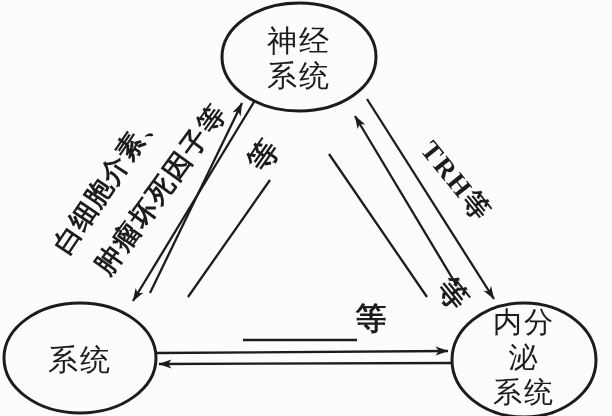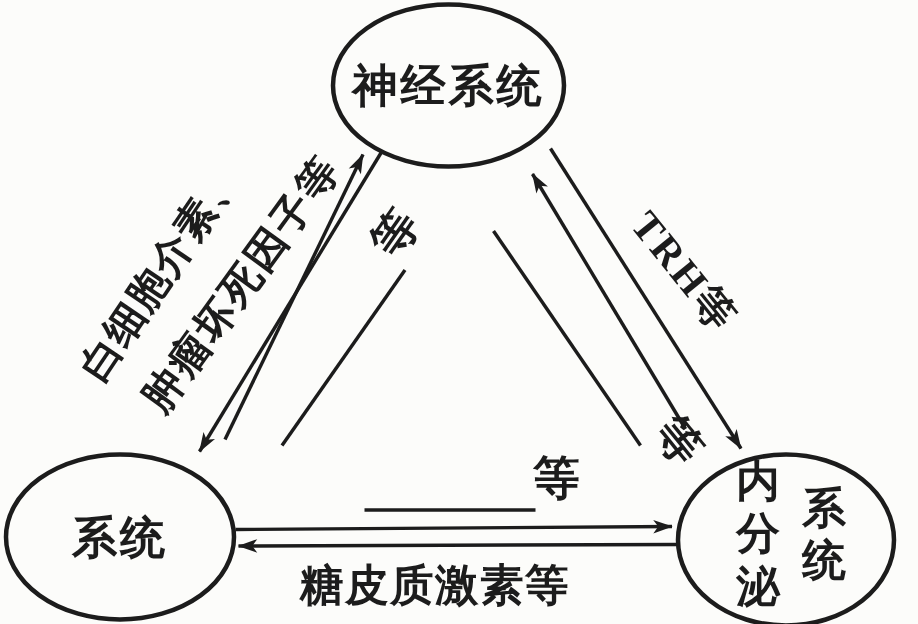--- a/index.html
+++ b/index.html
@@ -19,23 +19,23 @@
   .lbl{
     position:absolute;
     white-space:nowrap;
     font-weight:700;
     color:var(--ink);
     transform-origin:center center;
   }
   .node-text{
     position:absolute;
     display:flex;
-    flex-direction:row;
+    flex-direction:column;
     align-items:center;
-    font-weight:700;
+    font-weight:400;
     font-size:30px;
     line-height:35px;
     letter-spacing:2px;
     transform:translate(-50%,-50%);
     text-align:center;
   }
   
   #node-nervous-text{left:299px;top:58px;}
   #node-immune-text{left:80px;top:359px;}
   #node-endocrine-text{left:524px;top:357px;font-size:29px;}
@@ -89,14 +89,13 @@
     <span>内分泌</span>
     <span>系统</span>
   </div>
 
   <div class="lbl" id="lbl-interleukin">白细胞介素、</div>
   <div class="lbl" id="lbl-tnf">肿瘤坏死因子等</div>
   <div class="lbl" id="lbl-blank-left">等</div>
   <div class="lbl" id="lbl-trh">TRH等</div>
   <div class="lbl" id="lbl-blank-right">等</div>
   <div class="lbl" id="lbl-blank-bottom">等</div>
-  <div class="lbl" id="lbl-glucocorticoid">糖皮质激素等</div>
 </div>
 
 </body></html>

